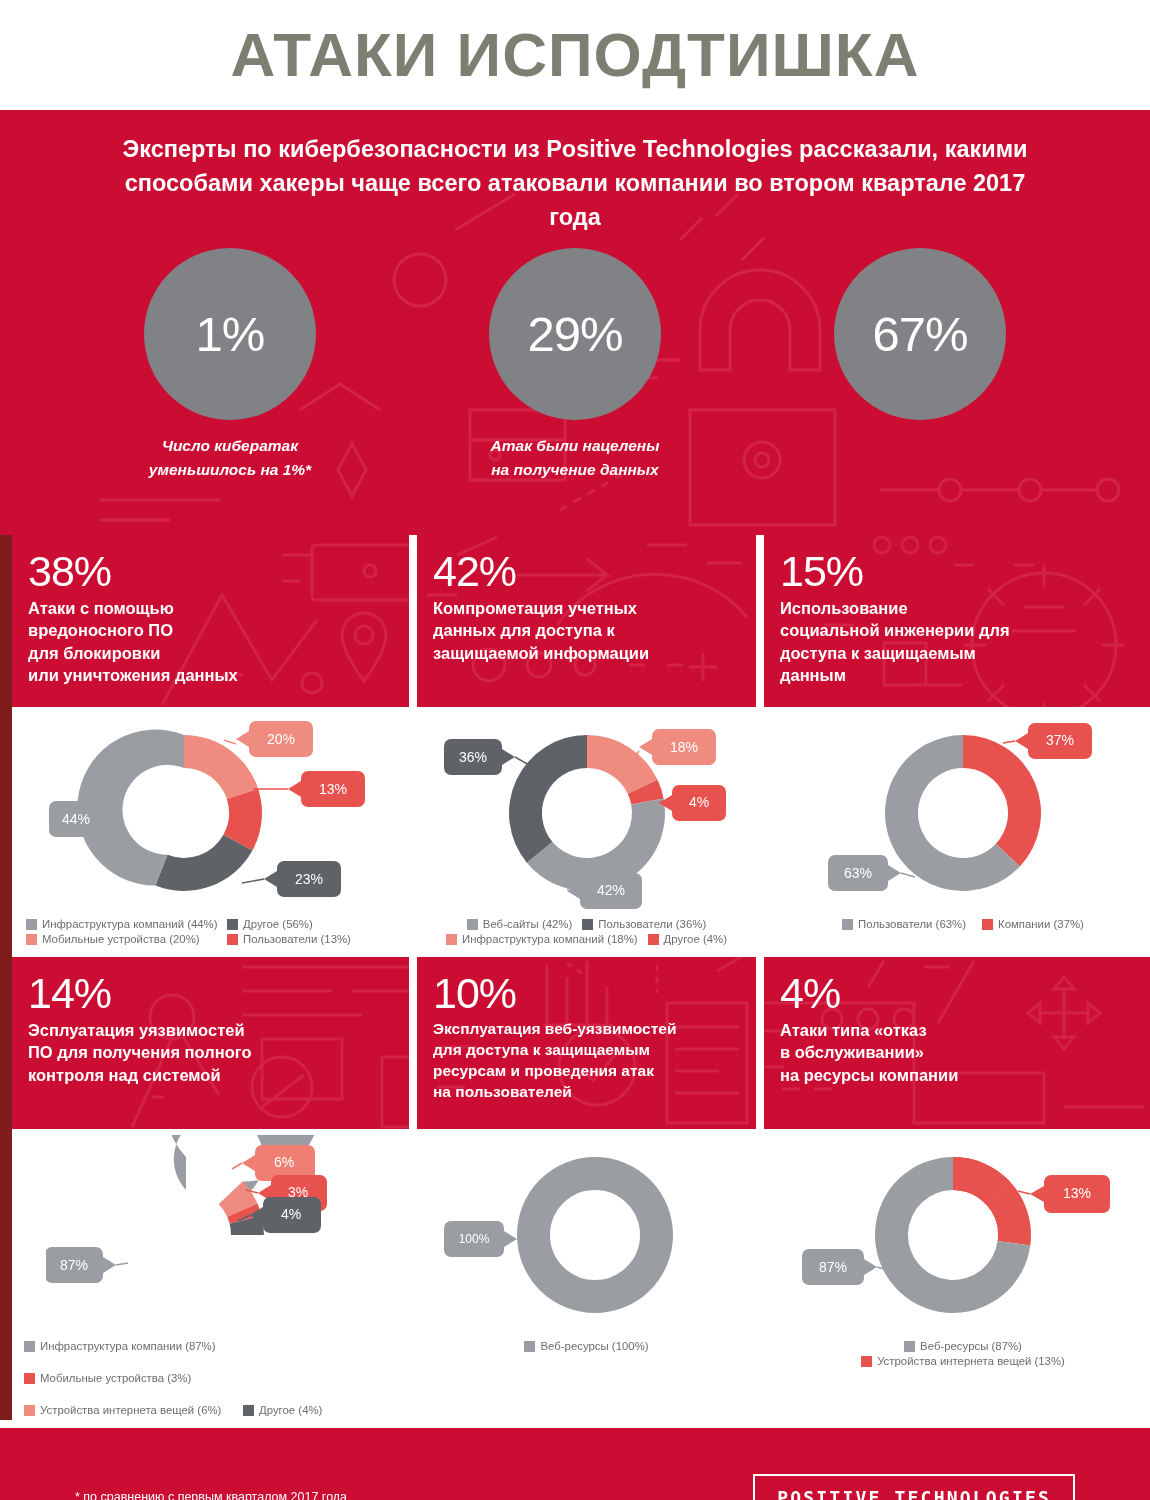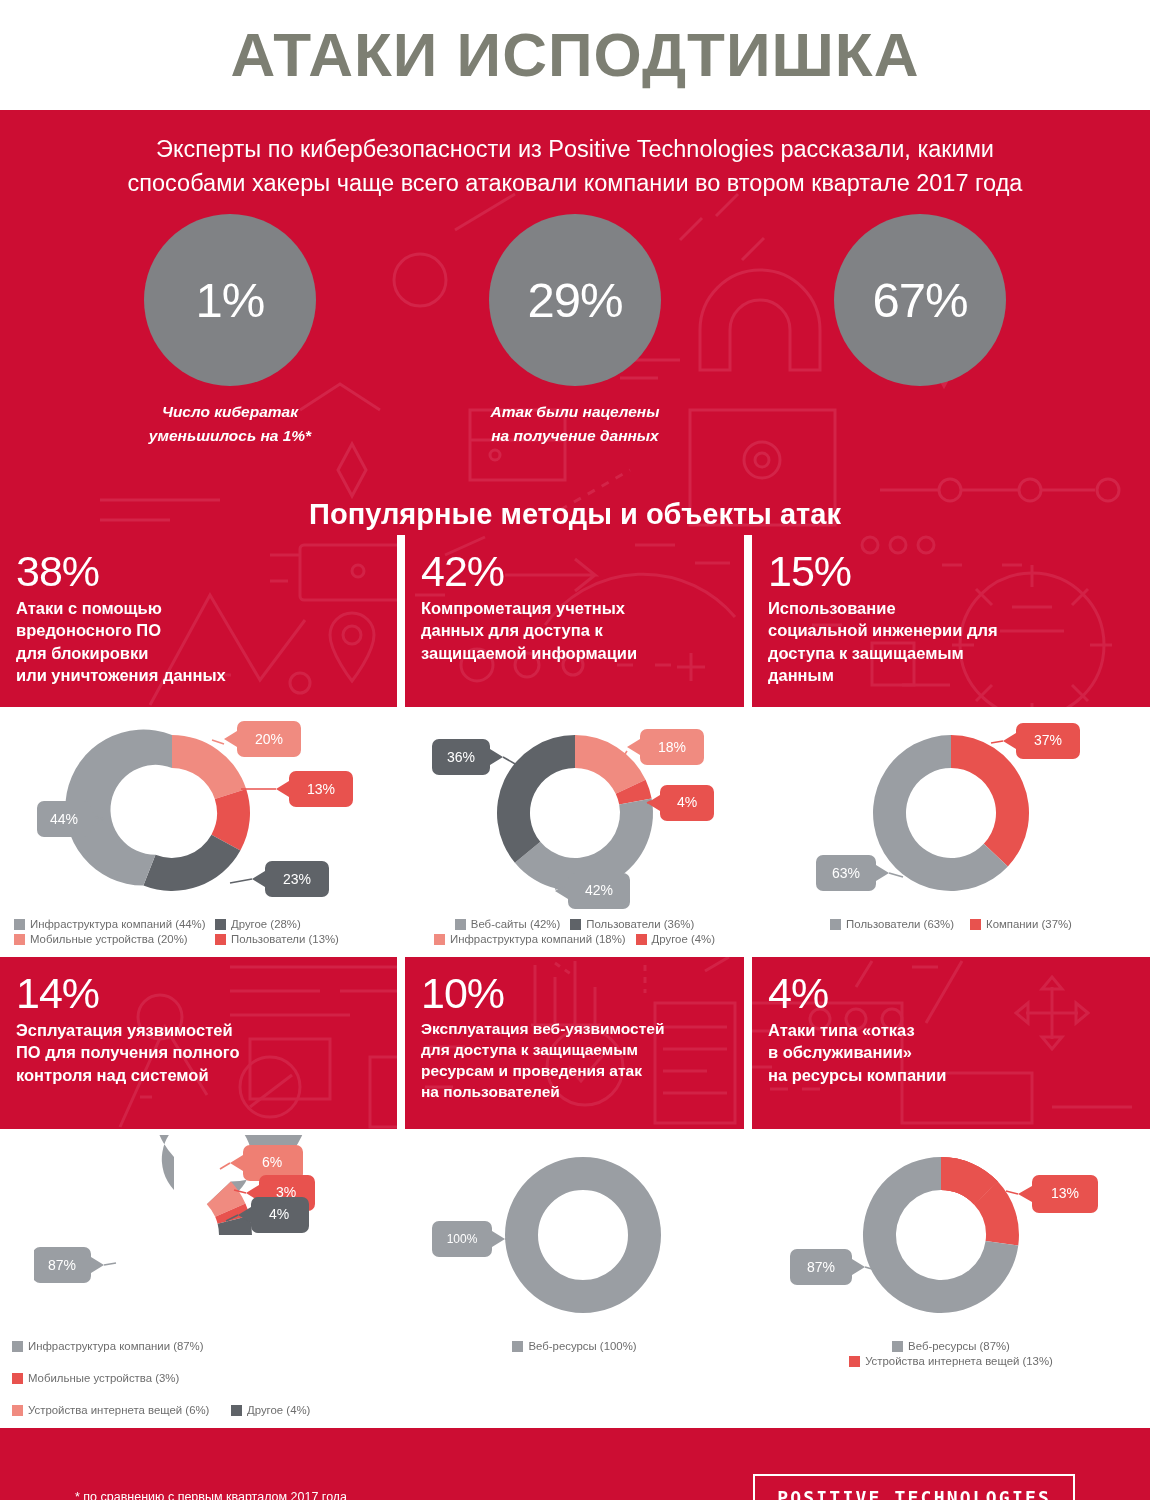--- a/index.html
+++ b/index.html
@@ -28,21 +28,21 @@
     position: relative;
     width:100%; height: 425px;
     background:#cc0d33;
     overflow:hidden;
   }
   .intro-deco { position:absolute; inset:0; opacity:.55; }
   .intro-text {
     position:relative; z-index:2;
     padding: 22px 120px 0 120px;
     text-align:center; color:#fff;
-    font-size: 23.5px; font-weight:400; line-height: 1.45;
+    font-size: 23.5px; font-weight:700; line-height: 1.45;
   }
   .circles {
     position:relative; z-index:2;
     display:flex; justify-content:space-between;
     padding: 14px 105px 0 105px;
   }
   .circle-block { width: 250px; text-align:center; }
   .circle {
     width: 172px; height: 172px; border-radius:50%;
     background:#808285; margin: 0 auto;
@@ -53,21 +53,21 @@
     margin-top: 14px; color:#fff;
     font-size:15.5px; font-weight:700; line-height:1.55;font-style:italic;
   }
   .section-title {
     position:absolute; left:0; right:0; bottom: 4px; z-index:3;
     text-align:center; color:#fff;
     font-size: 29px; font-weight:700;
   }
 
   
-  .grid { position:relative; width:100%; background:#1d4ed8; }
+  .grid { position:relative; width:100%; background:#7f1d1d;padding-left:12px; }
   .row { display:flex; width:100%; }
   .col-gap { width: 8px; background:#ffffff; flex:0 0 8px; }
   .card { flex:1 1 0; display:flex; flex-direction:column; }
   .card.w-left  { flex: 0 0 397px; }
   .card.w-mid   { flex: 0 0 339px; }
   .card.w-right { flex: 0 0 398px; }
 
   .card-head {
     position:relative; background:#cc0d33; color:#fff;
     height: 172px; padding: 14px 16px 0 16px; overflow:hidden;
@@ -166,21 +166,20 @@
         <div class="circle-cap" style="white-space:pre-line">Атак были нацелены
 на получение данных</div>
       </div>
       <div class="circle-block">
         <div class="circle">
           <span class="circle-val">67%</span>
         </div>
       </div>
     </div>
 
-    <div class="section-title">Популярные методы и объекты атак</div>
   </div>
 
   <div class="grid">
     <div class="row">
 
       <div class="card w-left">
         <div class="card-head">
           <svg class="card-deco" viewBox="0 0 397 172" preserveAspectRatio="none">
             <g stroke="#d9375a" stroke-width="3" fill="none">
               <path d="M150 170 l60 -110 l50 85 l45 -60"></path>
@@ -237,21 +236,21 @@
               <path d="M70 106 L61 104" stroke="#9a9ea3" stroke-width="1.6" fill="none"></path>
             </svg>
           </div>
           <div class="legend" style="justify-content:flex-start;padding-left:14px;gap:3px 16px;">
             <span class="legend-item" style="width:185px">
               <i class="swatch" style="background:#9a9ea3"></i>
               <span>Инфраструктура компаний (44%)</span>
             </span>
             <span class="legend-item">
               <i class="swatch" style="background:#5f6368"></i>
-              <span>Другое (28%)</span>
+              <span>Другое (56%)</span>
             </span>
             <span class="legend-item" style="width:185px">
               <i class="swatch" style="background:#f08b80"></i>
               <span>Мобильные устройства (20%)</span>
             </span>
             <span class="legend-item">
               <i class="swatch" style="background:#e8524e"></i>
               <span>Пользователи (13%)</span>
             </span>
           </div>

